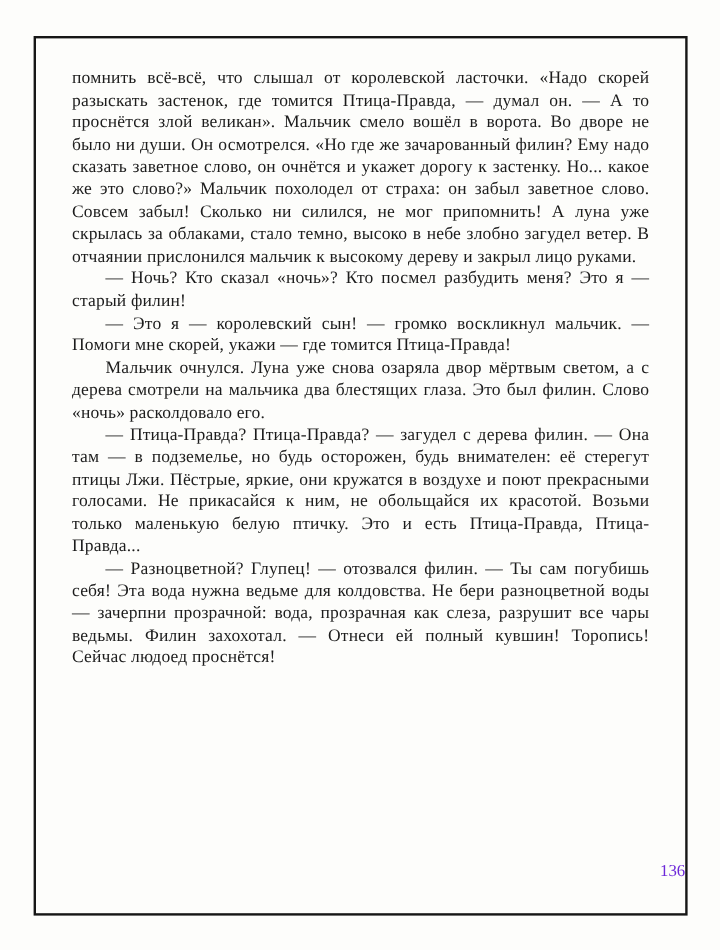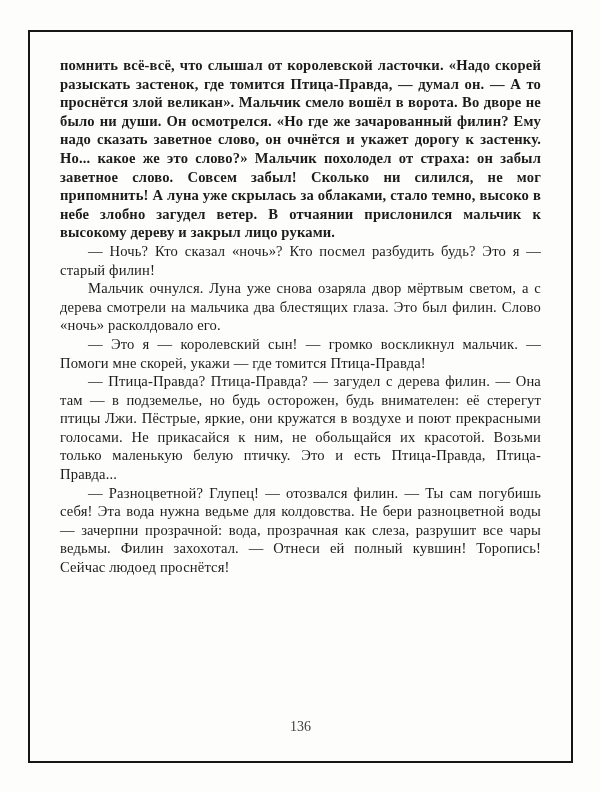--- a/index.html
+++ b/index.html
@@ -36,41 +36,40 @@
     line-height: 18.6px;
     text-align: justify;
     letter-spacing: 0.15px;
   }
   .para {
     margin: 0;
     text-indent: 28px;
   }
   .para.continuation {
     text-indent: 0;
-    font-weight: bold;
   }
   .page-num {
     position: absolute;
     bottom: 26px;
     left: 0;
     right: 0;
-    text-align: center;
-    color: #404040;
+    text-align: right;
+    color: #6d28d9;
     font-family: "Liberation Serif", "DejaVu Serif", serif;
     font-size: 14px;
   }
 </style>
 </head>
 <body>
 
 <div class="scan">
   <div class="frame">
     <div class="text-area">
       <p class="para continuation">помнить всё-всё, что слышал от королевской ласточки. «Надо скорей разыскать застенок, где томится Птица-Правда, — думал он. — А то проснётся злой великан». Мальчик смело вошёл в ворота. Во дворе не было ни души. Он осмотрелся. «Но где же зачарованный филин? Ему надо сказать заветное слово, он очнётся и укажет дорогу к застенку. Но... какое же это слово?» Мальчик похолодел от страха: он забыл заветное слово. Совсем забыл! Сколько ни силился, не мог припомнить! А луна уже скрылась за облаками, стало темно, высоко в небе злобно загудел ветер. В отчаянии прислонился мальчик к высокому дереву и закрыл лицо руками.</p>
-      <p class="para">— Ночь? Кто сказал «ночь»? Кто посмел разбудить будь? Это я — старый филин!</p>
+      <p class="para">— Ночь? Кто сказал «ночь»? Кто посмел разбудить меня? Это я — старый филин!</p>
+      <p class="para">— Это я — королевский сын! — громко воскликнул мальчик. — Помоги мне скорей, укажи — где томится Птица-Правда!</p>
       <p class="para">Мальчик очнулся. Луна уже снова озаряла двор мёртвым светом, а с дерева смотрели на мальчика два блестящих глаза. Это был филин. Слово «ночь» расколдовало его.</p>
-      <p class="para">— Это я — королевский сын! — громко воскликнул мальчик. — Помоги мне скорей, укажи — где томится Птица-Правда!</p>
       <p class="para">— Птица-Правда? Птица-Правда? — загудел с дерева филин. — Она там — в подземелье, но будь осторожен, будь внимателен: её стерегут птицы Лжи. Пёстрые, яркие, они кружатся в воздухе и поют прекрасными голосами. Не прикасайся к ним, не обольщайся их красотой. Возьми только маленькую белую птичку. Это и есть Птица-Правда, Птица-Правда...</p>
       <p class="para">— Разноцветной? Глупец! — отозвался филин. — Ты сам погубишь себя! Эта вода нужна ведьме для колдовства. Не бери разноцветной воды — зачерпни прозрачной: вода, прозрачная как слеза, разрушит все чары ведьмы. Филин захохотал. — Отнеси ей полный кувшин! Торопись! Сейчас людоед проснётся!</p>
     </div>
     <div class="page-num">136</div>
   </div>
 </div>
 
 </body></html>

